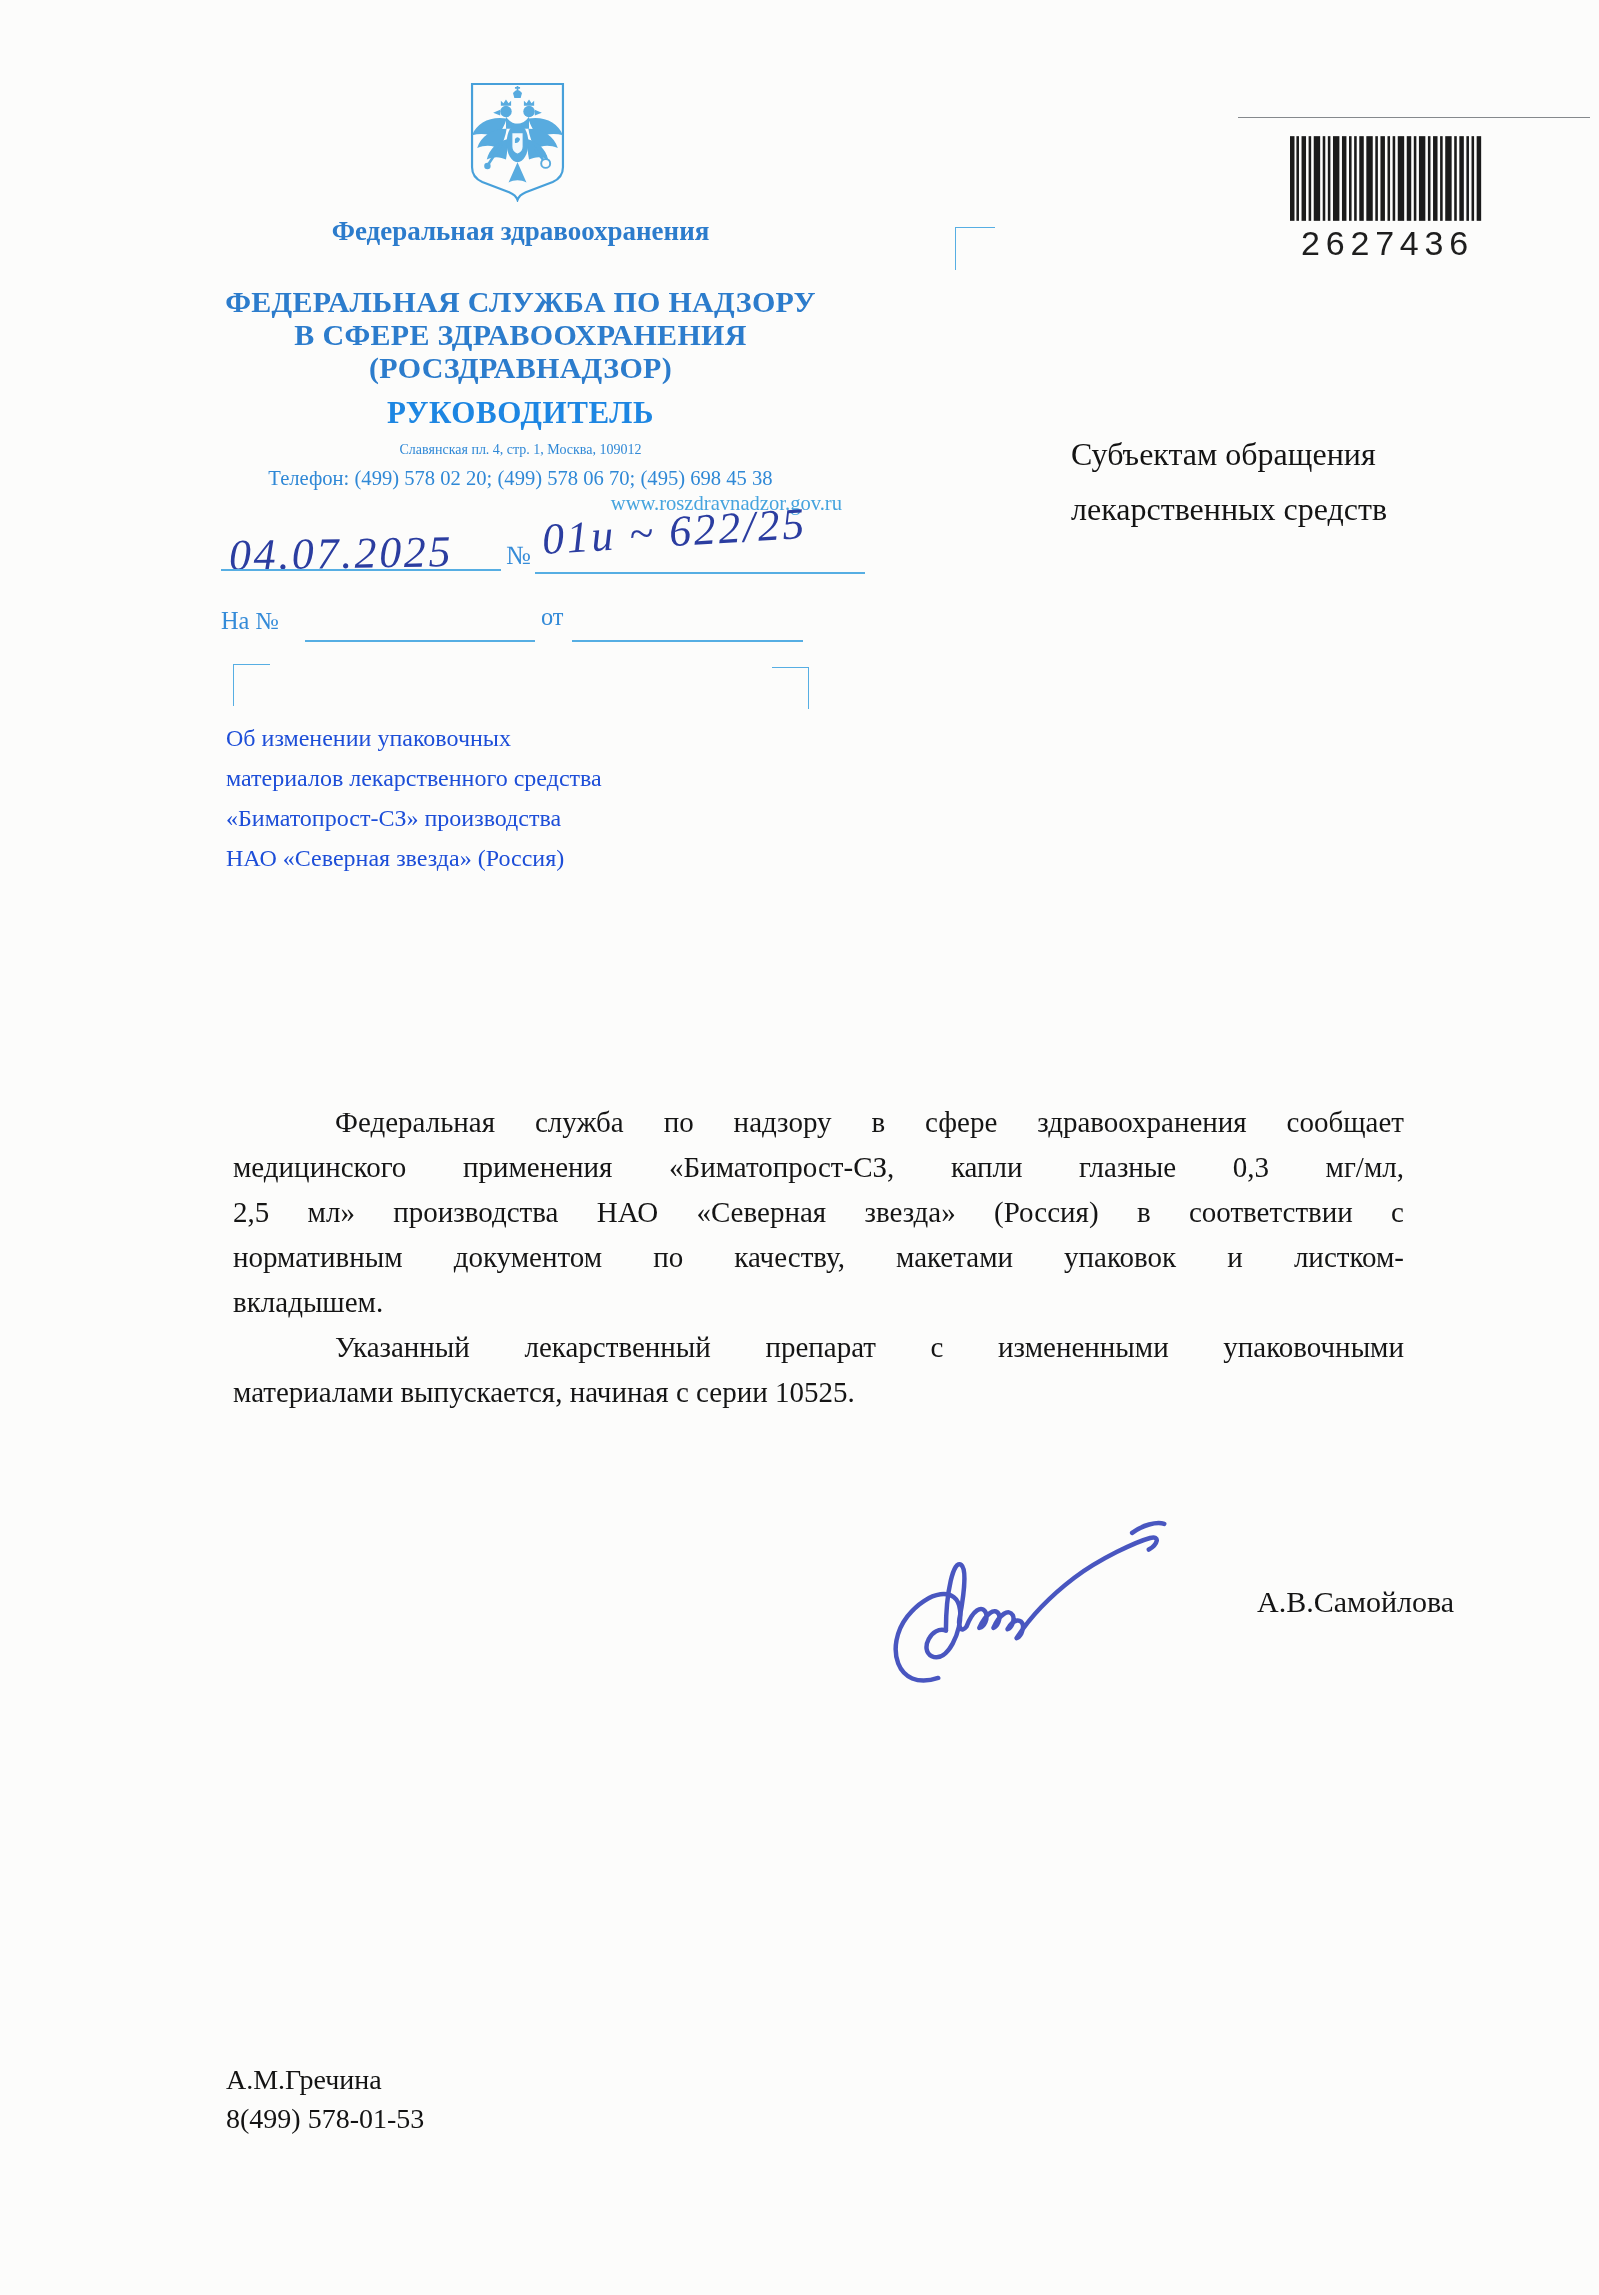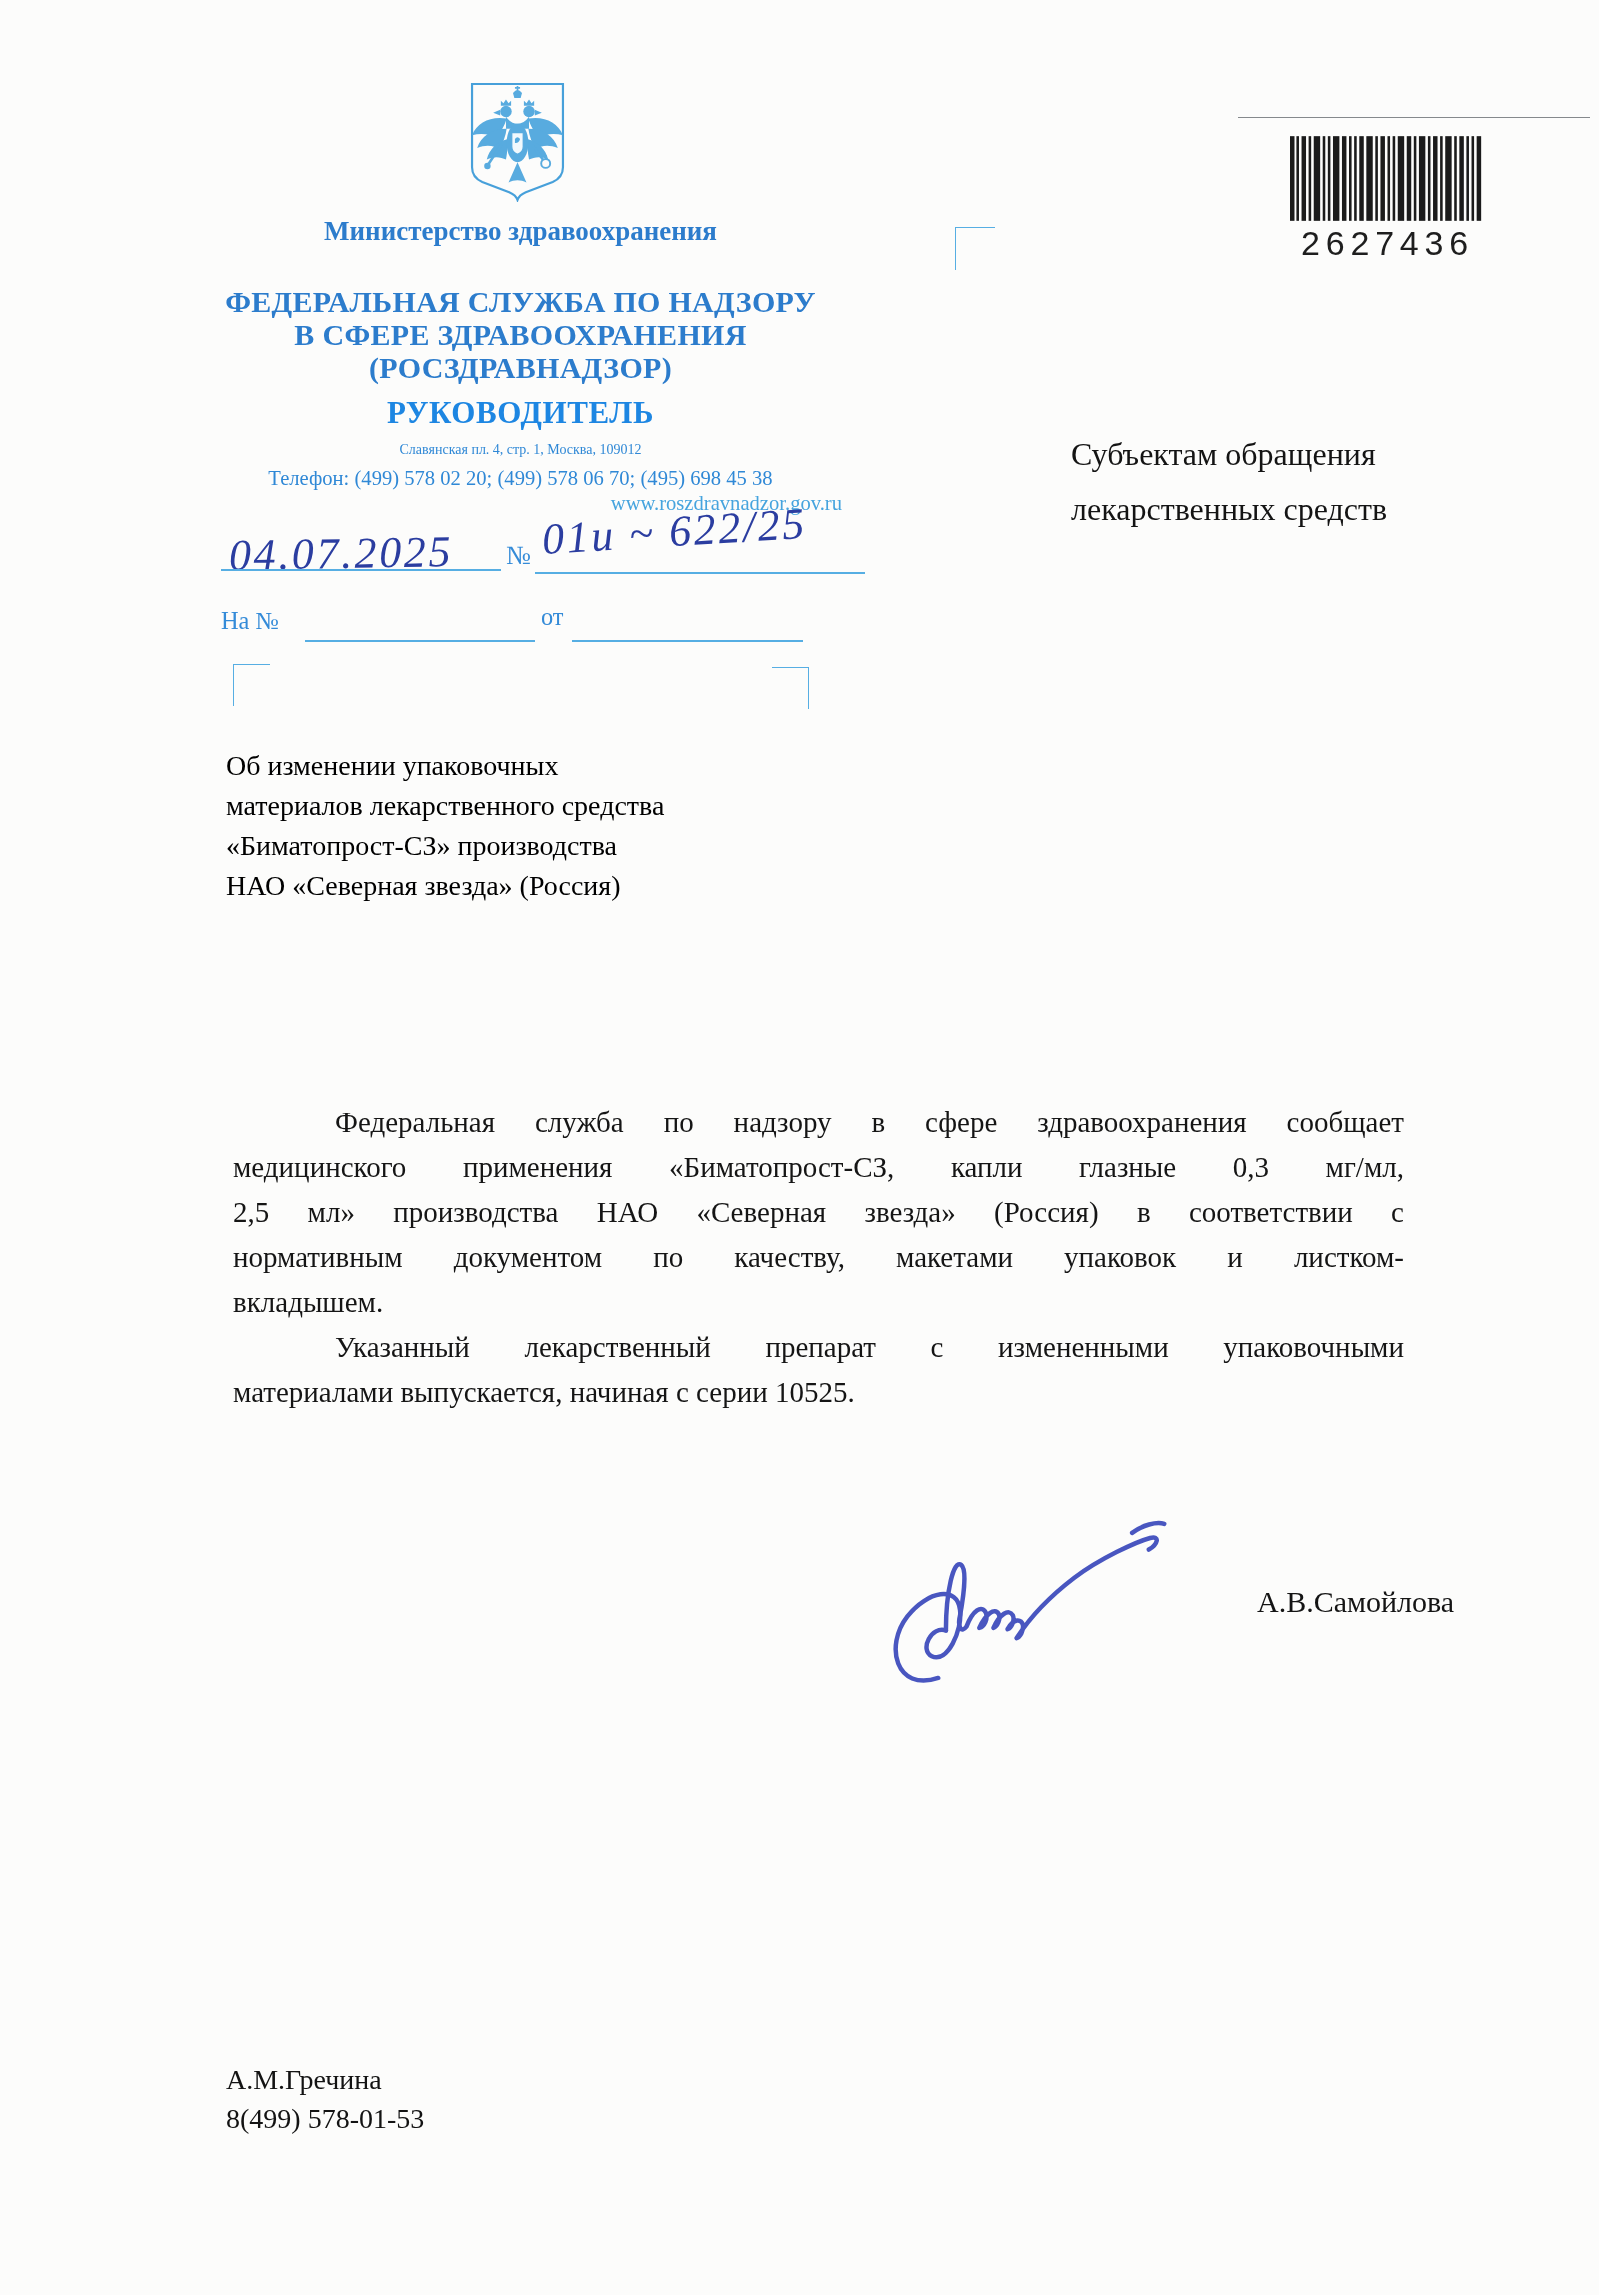--- a/index.html
+++ b/index.html
@@ -58,21 +58,21 @@
     left:1290px;top:224px;width:195px;
     text-align:center;
     font-family:"Liberation Sans", sans-serif;
     font-size:34px;letter-spacing:5.8px;color:#1e1e1e;white-space:nowrap;
   }
 
   
   .addressee{left:1071px;top:427px;font-size:32px;line-height:55px;color:#141414;white-space:nowrap;}
 
   
-  .subject{left:226px;top:746px;font-size:28px;line-height:40px;color:#000000;}
+  .subject{left:226px;top:718px;font-size:24px;line-height:40px;color:#1d4ed8;}
 
   
   .body-text{left:217px;top:1100px;width:1171px;font-size:29px;color:#151515;margin-left:16px;}
   .bline{height:45px;line-height:45px;white-space:nowrap;}
   .bline.just{text-align:justify;text-align-last:justify;white-space:normal;height:45px;overflow:hidden;}
   .bline.indent{padding-left:102px;box-sizing:border-box;}
 
   
   .sig-svg{left:874px;top:1484px;}
   .sig-name{left:1257px;top:1585px;font-size:30px;color:#141414;white-space:nowrap;}
@@ -120,21 +120,21 @@
     <path d="M57,100 L36,132" stroke="#58abdf" stroke-width="4" stroke-linecap="round"></path>
     <circle cx="35" cy="134" r="5"></circle>
 
     <path d="M106,102 L121,123" stroke="#58abdf" stroke-width="4" stroke-linecap="round"></path>
     <circle cx="126" cy="130" r="7" fill="none" stroke="#58abdf" stroke-width="3"></circle>
     <path d="M126,123 v-6" stroke="#58abdf" stroke-width="2.6"></path>
   </g>
 </svg>
 
 <div class="abs lh-col ministry">
-  <div>Министерство здравоохранения</div>
+  <div>Федеральная здравоохранения</div>
 </div>
 
 <div class="abs lh-col service">
   <div>ФЕДЕРАЛЬНАЯ СЛУЖБА ПО НАДЗОРУ</div>
   <div>В СФЕРЕ ЗДРАВООХРАНЕНИЯ</div>
   <div>(РОСЗДРАВНАДЗОР)</div>
 </div>
 
 <div class="abs lh-col ruk">РУКОВОДИТЕЛЬ</div>
 

